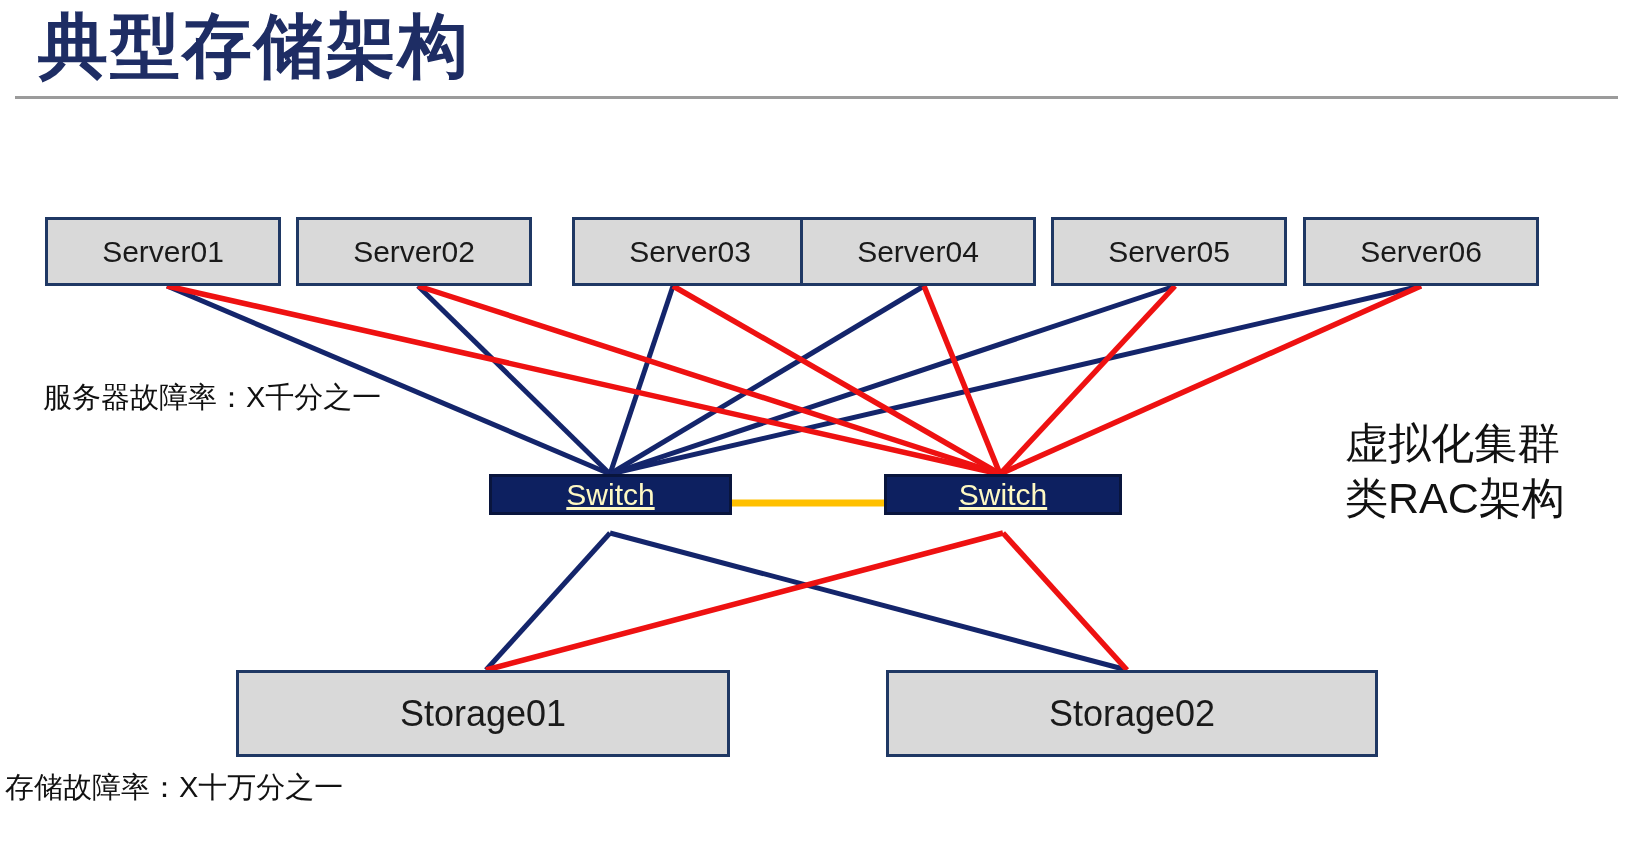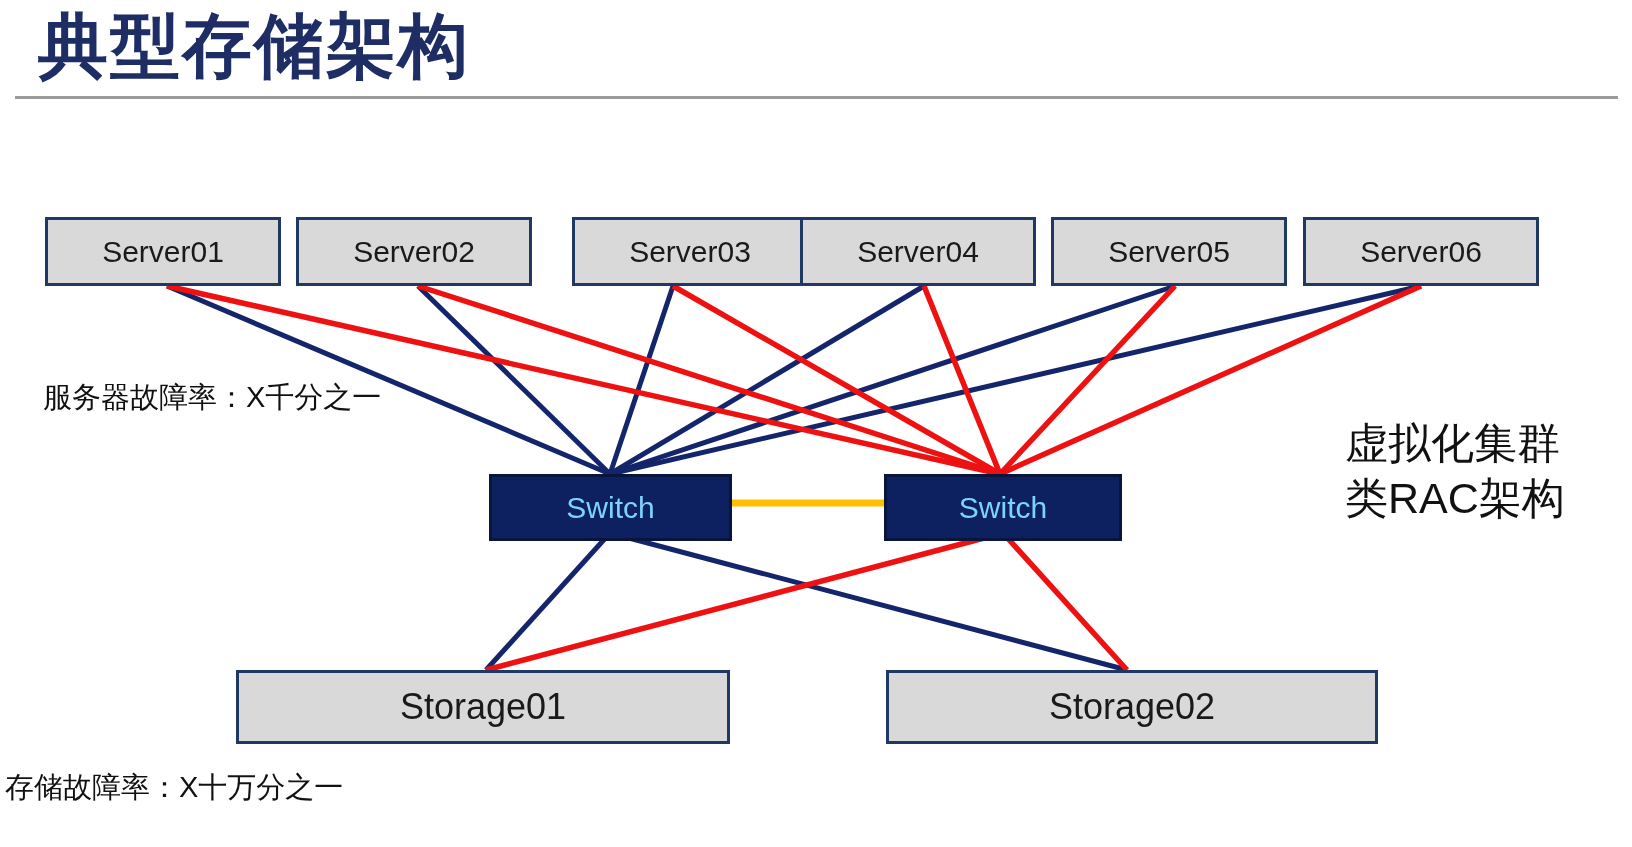--- a/index.html
+++ b/index.html
@@ -60,31 +60,32 @@
     color: #1a1a1a;
   }
   .server.s1 { left: 45px; }
   .server.s2 { left: 296px; }
   .server.s3 { left: 548px; margin-left: 24px; }
   .server.s4 { left: 800px; }
   .server.s5 { left: 1051px; }
   .server.s6 { left: 1303px; }
   .switch {
     top: 474px;
-    height: 67px;
+    height: 41px;
     background: #0d2060;
     border: 3px solid #09153d;
     font-size: 30px;
-    color: #7dd3fc;
+    color: #fef9c3;
+    text-decoration: underline;
   }
   .switch.sw1 { left: 489px; width: 243px; }
   .switch.sw2 { left: 884px; width: 238px; }
   .storage {
     top: 670px;
-    height: 74px;
+    height: 87px;
     background: #d9d9d9;
     border: 3px solid #1f3864;
     font-size: 36px;
     color: #1a1a1a;
   }
   .storage.st1 { left: 236px; width: 494px; }
   .storage.st2 { left: 886px; width: 492px; text-align: right; }
   .annotation {
     position: absolute;
     z-index: 2;

